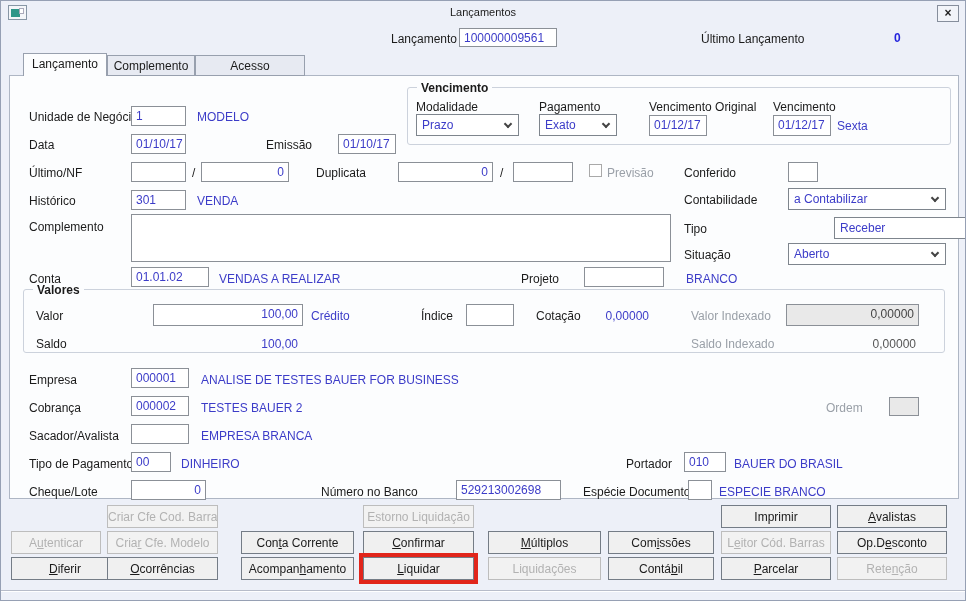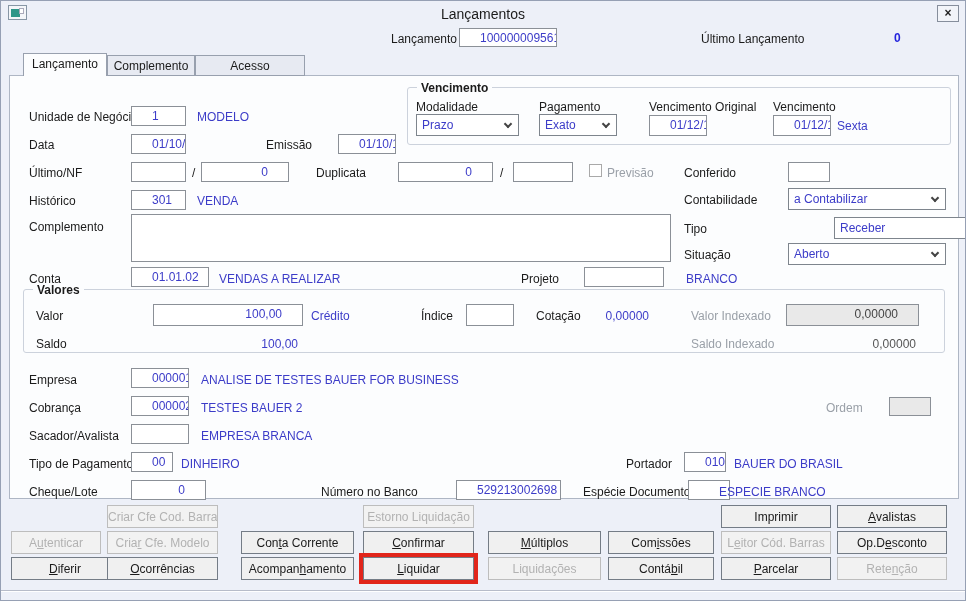--- a/index.html
+++ b/index.html
@@ -6,41 +6,41 @@
   body { font-family: "Liberation Sans", sans-serif; background: #ffffff; }
   .dialog { position: relative; width: 966px; height: 601px; background: #edf0f8;
             border: 1px solid #96a0b4; font-size: 12px; color: #1b1b1b; overflow: hidden; }
   .lbl { position: absolute; white-space: nowrap; }
   .lbl.gray { color: #9aa0a8; }
   .blue { color: #3c3cc8; }
   .bold { font-weight: 700; }
   .val { position: absolute; white-space: nowrap; }
   .val.right { text-align: right; }
   .fld { position: absolute; height: 20px; background: #fff; border: 1px solid #8b9097;
-         color: #3c3cc8; padding: 2px 20px 0; white-space: nowrap; overflow: hidden; }
+         color: #3c3cc8; padding: 2px 4px 0; white-space: nowrap; overflow: hidden; }
   .fld.right { text-align: right; }
   .fld.dis { background: #e9e9e9; color: #444; }
   .ta { position: absolute; background: #fff; border: 1px solid #8b9097; }
   .dd { position: absolute; height: 22px; background: #fff; border: 1px solid #7e858d;
         color: #3c3cc8; padding: 3px 18px 0 5px; white-space: nowrap; }
   .chev { position: absolute; right: 7px; top: 6px; width: 6px; height: 6px;
           border-right: 2px solid #444; border-bottom: 2px solid #444; transform: rotate(45deg); }
   .grp { position: absolute; border: 1px solid #ccd2dc; border-radius: 3px; }
   .grp-title { position: absolute; background: #fcfdfe; padding: 0 4px; font-weight: 700; white-space: nowrap; }
   .tab { position: absolute; top: 54px; height: 21px; background: #e7eaf2;
          border: 1px solid #98a0ae; text-align: center; padding-top: 3px; z-index: 1; }
   .tab.active { top: 52px; height: 23px; background: #fcfdfe; border-bottom: 0; z-index: 3; }
   .panel { position: absolute; left: 8px; top: 74px; width: 950px; height: 424px;
            background: #fcfdfe; border: 1px solid #aeb6c4; z-index: 0; }
   .btn { position: absolute; height: 23px; background: #f0f0f0; border: 1px solid #747c86;
          text-align: center; padding-top: 4px; white-space: nowrap; overflow: hidden; cursor: default; }
   .btn.disabled { color: #b2b2b2; border-color: #bdbdbd; background: #f2f2f2; }
   .btn.highlighted { outline: 4px solid #e1251b; }
   .chkbox { position: absolute; width: 13px; height: 13px; background: #fff; border: 1px solid #a9a9a9; }
-  .title { position: absolute; top: 5px; left: 0; right: 0; text-align: center; font-size: 14px; }
+  .title { position: absolute; top: 5px; left: 0; right: 0; text-align: center; font-size: 11px; }
   .close { position: absolute; right: 6px; top: 4px; width: 22px; height: 17px;
            border: 1px solid #868e9c; background: #f2f4f9; text-align: center;
            font-weight: 700; line-height: 14px; color: #222; }
   .win-icon { position: absolute; left: 7px; top: 4px; width: 19px; height: 15px;
               border: 1px solid #8796a5; background: #f4f6f9; }
   .win-icon .sq1 { position: absolute; left: 2px; top: 3px; width: 9px; height: 8px; background: #2e9688; }
   .win-icon .sq2 { position: absolute; right: 2px; top: 2px; width: 5px; height: 6px; background: #fff; border: 1px solid #aab; }
   .groove { position: absolute; left: 0; top: 589px; width: 100%; border-top: 1px solid #b7bcc9; border-bottom: 1px solid #ffffff; }
 </style>
 </head>

